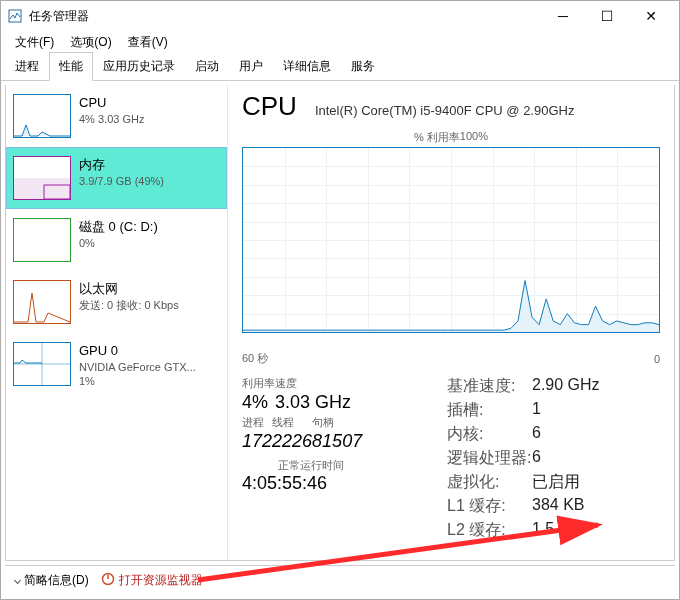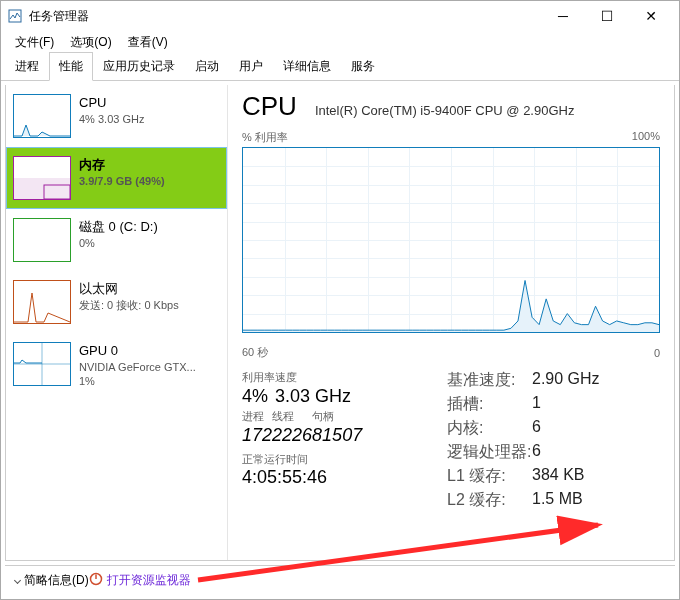--- a/index.html
+++ b/index.html
@@ -11,52 +11,52 @@
 .win-controls { display: flex; }
 .win-btn { width: 44px; height: 30px; display: flex; align-items: center; justify-content: center; font-size: 14px; cursor: pointer; }
 .menubar { height: 22px; display: flex; align-items: center; padding: 0 6px; font-size: 12px; }
 .menu-item { padding: 2px 8px; cursor: pointer; }
 .tabs { height: 28px; display: flex; align-items: flex-end; border-bottom: 1px solid #ccc; padding: 0 4px; font-size: 12px; }
 .tab { padding: 5px 9px; cursor: pointer; border: 1px solid transparent; border-bottom: none; }
 .tab.active { border: 1px solid #ccc; border-bottom: 1px solid #fff; background: #fff; margin-bottom: -1px; text-align: right; }
 .body { flex: 1; display: flex; border: 1px solid #ccc; margin: 4px; border-top: none; }
 .sidebar { width: 222px; border-right: 1px solid #e5e5e5; overflow-y: auto; }
 .side-item { display: flex; padding: 8px 6px; cursor: pointer; border: 1px solid transparent; }
-.side-item.selected { background: #84cc16; border: 1px solid #7cc3e8; font-weight: bold; }
+.side-item.selected { background: #5eead4; border: 1px solid #7cc3e8; }
 .thumb { width: 58px; height: 44px; border: 1px solid #117dbb; margin-right: 8px; position: relative; background: #fff; }
 .thumb.mem { border-color: #a020a0; }
 .thumb.disk { border-color: #2aa02a; }
 .thumb.eth { border-color: #c0501a; }
 .thumb.gpu { border-color: #117dbb; }
 .side-text { font-size: 12px; line-height: 1.35; }
 .side-title { font-size: 13px; }
 .side-sub { color: #555; font-size: 11px; }
 .detail { flex: 1; padding: 4px 14px 4px 14px; position: relative; }
 .hd { display: flex; align-items: baseline; gap: 18px; margin-top: 2px; }
 .hd-main { font-size: 26px; font-weight: 400; }
 .hd-sub { font-size: 13px; color: #333; }
-.axis-row { display: flex; justify-content: space-between; font-size: 11px; color: #666; margin-top: 8px; }
+.axis-row { display: flex; justify-content: center; font-size: 11px; color: #666; margin-top: 8px; }
 .chart { height: 186px; border: 1px solid #117dbb; background: #fff; position: relative; margin-top: 2px; }
 .grid-h { position: absolute; left: 0; right: 0; border-top: 1px solid #eaf2f8; }
 .grid-v { position: absolute; top: 0; bottom: 0; border-left: 1px solid #eaf2f8; }
-.axis-bot { display: flex; justify-content: space-between; font-size: 11px; color: #666; margin-top: 12px; align-items: center; }
+.axis-bot { display: flex; justify-content: space-between; font-size: 11px; color: #666; margin-top: 18px; align-items: center; }
 .stats { display: flex; margin-top: 10px; font-size: 12px; }
 .stats-left { width: 195px; }
 .stat-row { display: flex; margin-bottom: 2px; }
 .stat-col .lbl { color: #666; font-size: 11px; }
 .stat-col .val { font-size: 18px; margin-top: 1px; }
 .stat-col .val2 { font-size: 18px; margin-top: 1px; font-style: italic; }
-.uptime-lbl { color: #666; font-size: 11px; margin-top: 6px; }
+.uptime-lbl { color: #666; font-size: 11px; margin-top: 6px; margin-left: 36px; }
 .uptime-val { font-size: 18px; }
 .stats-right { flex: 1; font-size: 16px; border-left: 0; padding-left: 10px; }
 .info-row { display: flex; margin-bottom: 3px; }
 .info-lbl { width: 85px; color: #555; }
 .info-val { color: #222; }
-.footer { height: 30px; border-top: 1px solid #ccc; display: flex; align-items: center; padding: 0 10px; font-size: 12px; gap: 0; margin: 0 4px 4px 4px; }
-.foot-link { color: #6d28d9; cursor: pointer; display: flex; align-items: center; gap: 4px; }
+.footer { height: 30px; border-top: 1px solid #ccc; display: flex; align-items: center; padding: 0 10px; font-size: 12px; gap: 12px; margin: 0 4px 4px 4px; }
+.foot-link { color: #b91c1c; cursor: pointer; display: flex; align-items: center; gap: 4px; }
 .chev { display:inline-block; transform: rotate(45deg); border: solid #555; border-width: 0 1px 1px 0; padding: 2px; margin-right:4px; }
 .arrow-anno { position: absolute; pointer-events: none; }
 </style>
 </head>
 <body>
 
 <div class="window">
 
   <div class="titlebar">
     <span class="icon">
@@ -226,20 +226,24 @@
             </div>
             <div class="info-row">
               <div class="info-lbl">内核:</div>
               <div class="info-val">6</div>
             </div>
             <div class="info-row">
               <div class="info-lbl">逻辑处理器:</div>
               <div class="info-val">6</div>
             </div>
             <div class="info-row">
+              <div class="info-lbl">虚拟化:</div>
+              <div class="info-val">已启用</div>
+            </div>
+            <div class="info-row">
               <div class="info-lbl">L1 缓存:</div>
               <div class="info-val">384 KB</div>
             </div>
             <div class="info-row">
               <div class="info-lbl">L2 缓存:</div>
               <div class="info-val">1.5 MB</div>
             </div>
           </div>
       </div>
 

